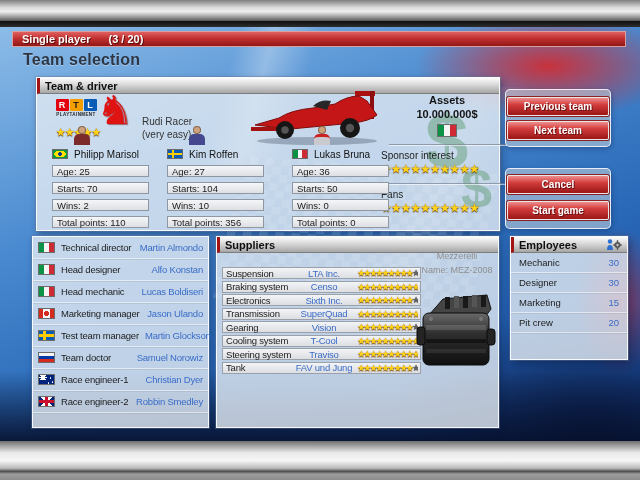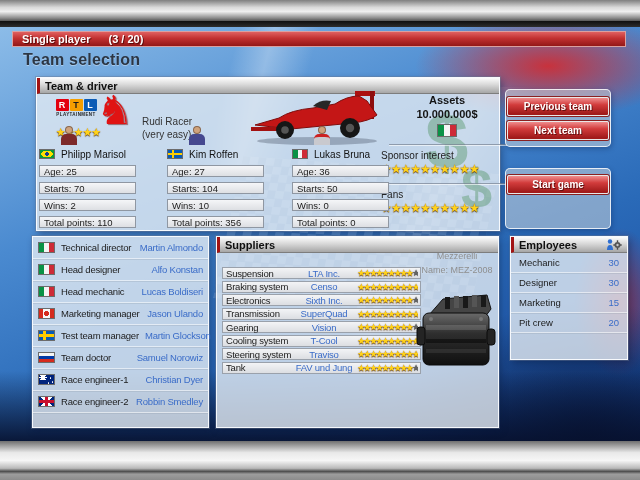--- a/index.html
+++ b/index.html
@@ -66,21 +66,21 @@
   .assets .a-label{font-size:11px;font-weight:bold;color:#141414;}
   .assets .a-value{font-size:11px;font-weight:bold;color:#141414;margin-top:2px;}
   .assets .flag{margin:4px auto 0;}
   .sf-block{position:absolute;left:344px;width:134px;z-index:1;}
   .sf-label{font-size:10px;color:#222;}
   .sf-stars{font-size:12px;letter-spacing:-1px;margin-top:1px;}
   .divider{position:absolute;left:352px;width:118px;height:1px;background:rgba(120,130,145,.7);
     box-shadow:0 1px 0 rgba(255,255,255,.6);z-index:1;}
   
   .driver{position:absolute;top:48px;width:100px;height:100px;z-index:1;}
-  .driver.d1{left:2px;}.driver.d2{left:130px;}.driver.d3{left:255px;}
+  .driver.d1{left:15px;}.driver.d2{left:130px;}.driver.d3{left:255px;}
   .avatar{position:relative;width:20px;height:19px;margin-left:20px;}
   .avatar .head{position:absolute;left:6px;top:0;width:8px;height:8px;border-radius:50%;
     background:#cfa37d;border:1px solid rgba(90,60,40,.6);box-sizing:border-box;}
   .avatar .torso{position:absolute;left:2px;top:8px;width:16px;height:11px;border-radius:5px 5px 0 0;}
   .d1 .torso{background:#7d2a2a;}.d2 .torso{background:#45488f;}.d3 .torso{background:#c9c9ce;border-top:3px solid #c22;box-sizing:border-box;}
   .dname{display:flex;align-items:center;gap:6px;margin-top:3px;height:12px;}
   .dname span{font-size:10px;color:#111;white-space:nowrap;}
   .stat{box-sizing:border-box;width:97px;height:12px;margin-top:5px;padding-left:4px;
     font-size:9.5px;line-height:11px;color:#1c1c1c;white-space:nowrap;
     background:linear-gradient(180deg,#f5f6f8,#dddfe3);border:1px solid #8f97a2;}
@@ -283,20 +283,21 @@
       <div class="stat">Wins: 0</div>
       <div class="stat">Total points: 0</div>
     </div>
   </div>
 
   <div class="btn-panel bp-a">
     <button class="btn">Previous team</button>
     <button class="btn">Next team</button>
   </div>
   <div class="btn-panel bp-b">
+    <button class="btn">Cancel</button>
     <button class="btn">Start game</button>
   </div>
 
   <div class="panel staff-panel">
     <div class="s-row">
       <span class="flag" data-flag="italy"></span>
       <span class="s-role">Technical director</span>
       <span class="s-name">Martin Almondo</span>
     </div>
     <div class="s-row">

